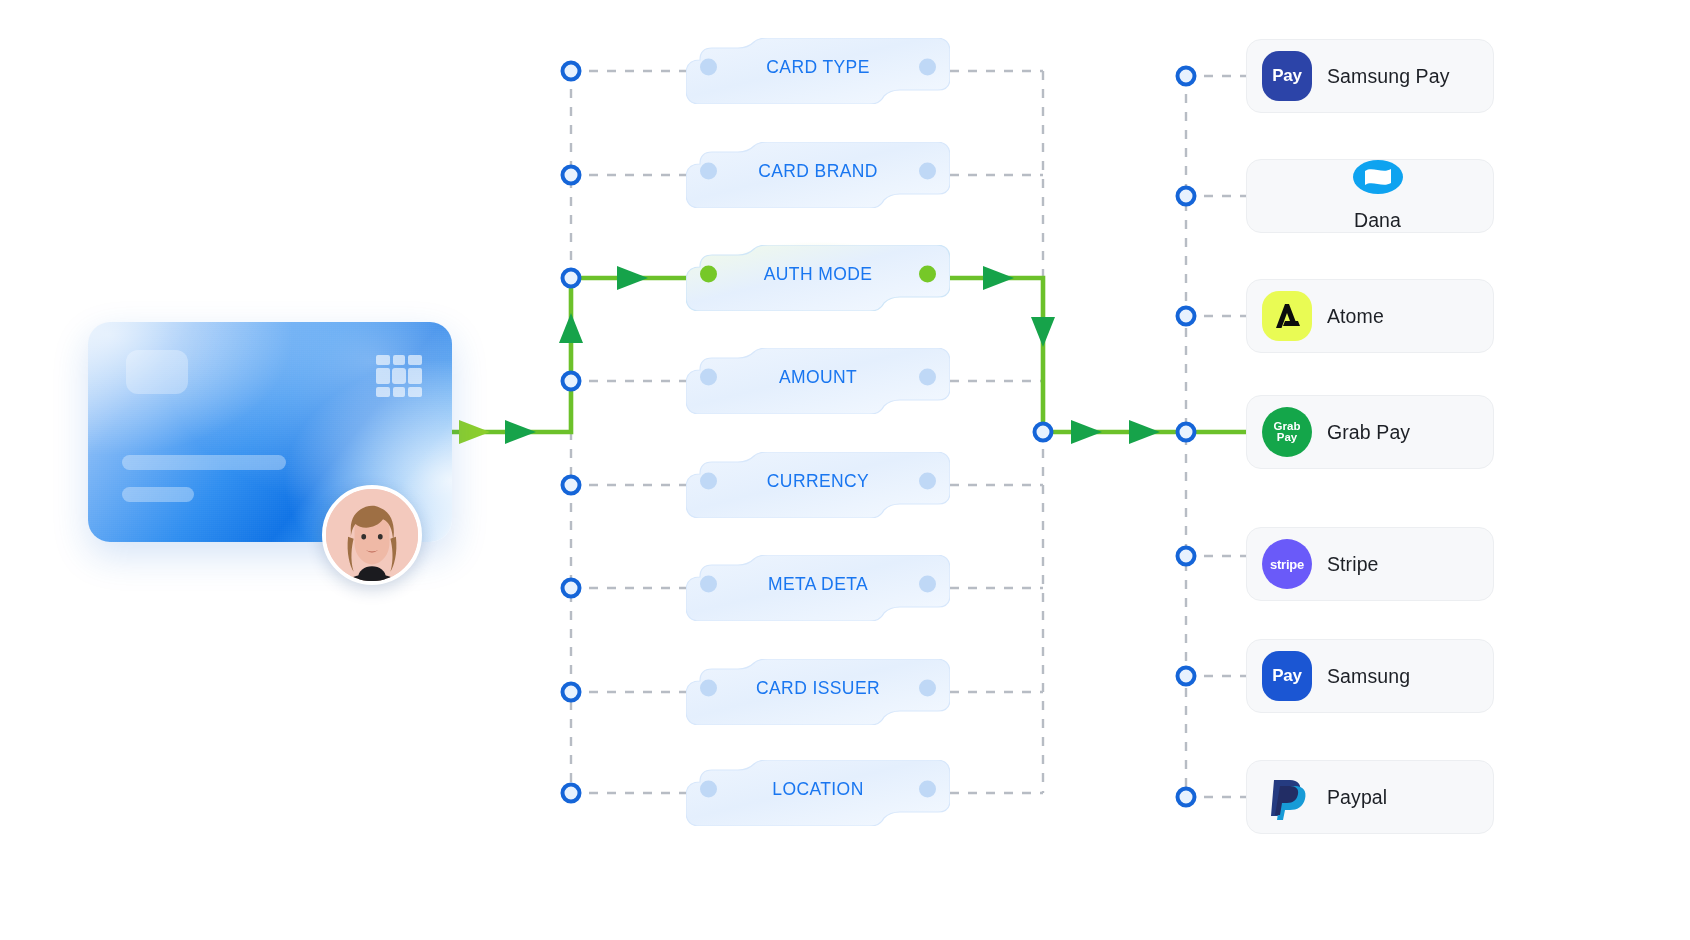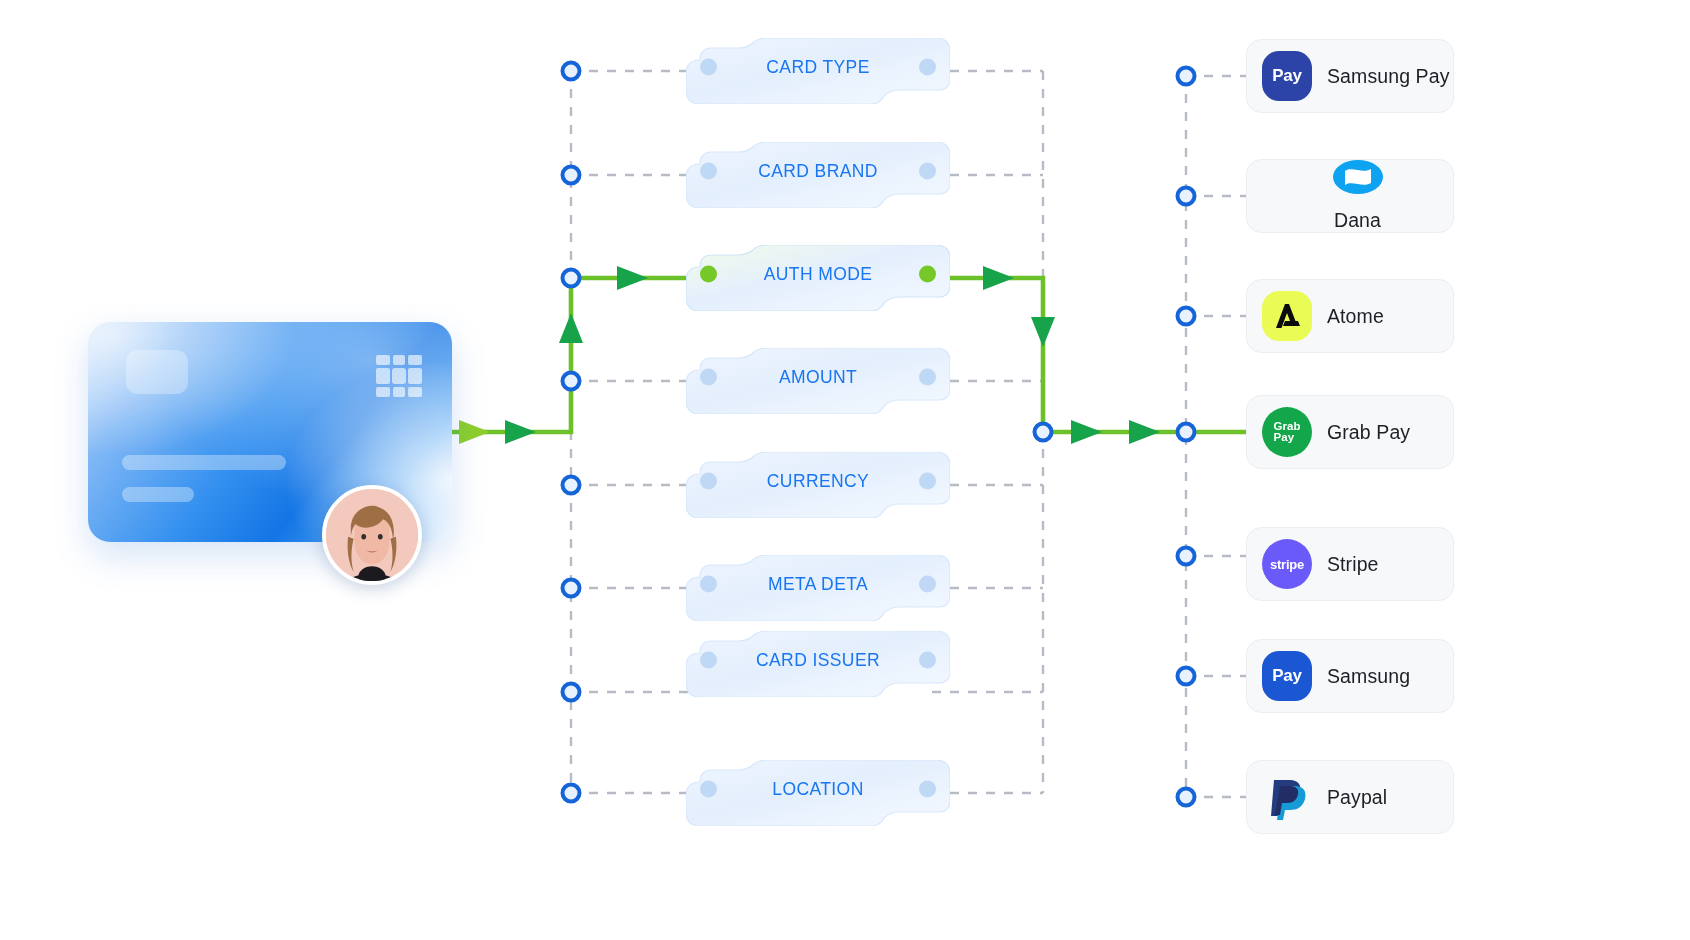--- a/index.html
+++ b/index.html
@@ -67,34 +67,34 @@
   .bone .dot-r { right:14px; }
   .bone.active .dot-l, .bone.active .dot-r { background:#76c828; }
   .glow {
     position:absolute; left:-18px; top:-16px; right:-18px; bottom:-16px;
     border-radius:40px; z-index:0;
     background: radial-gradient(closest-side, rgba(136,208,46,0.30), rgba(136,208,46,0) 72%);
   }
 
   
   .prov {
-    position:absolute; width:208px; height:74px;
+    position:absolute; width:248px; height:74px;
     background:#f7f8fa; border:1px solid #eceef1; border-radius:15px;
     display:flex; align-items:center; padding-left:15px; gap:15px;
   }
   .prov-name { font-size:19.5px; color:#1d2026; font-weight:400; letter-spacing:.1px; }
   .logo { width:50px; height:50px; flex:0 0 50px; position:relative; }
 
   .sq { width:50px; height:50px; border-radius:17px; display:flex;
         align-items:center; justify-content:center; }
   .circ { width:50px; height:50px; border-radius:50%; display:flex;
           align-items:center; justify-content:center; }
   .pay-txt { color:#fff; font-size:17px; font-weight:700; letter-spacing:-.3px; }
   .stripe-txt { color:#fff; font-size:13px; font-weight:700; letter-spacing:-.2px; }
-  .grab-txt { color:#fff; font-size:11.5px; font-weight:700; line-height:11.5px; text-align:left; }
+  .grab-txt { color:#fff; font-size:11.5px; font-weight:700; line-height:11.5px; text-align:center; }
 </style>
 </head>
 <body>
 
 <div id="stage">
 
   <svg id="wires" viewBox="0 0 1690 940">
     <defs>
       <marker id="m-grn" markerWidth="10" markerHeight="10" refX="5" refY="5" orient="auto">
         <path d="M1,1 L9,5 L1,9 Z" fill="#16a34a"></path>
@@ -286,21 +286,21 @@
               <stop offset="45%" stop-color="#e4effd"></stop>
               <stop offset="100%" stop-color="#f4f9ff"></stop>
             </linearGradient>
           </defs>
           <path d="M14,22 Q14,10 26,10 L52,10 Q62,10 68,4 Q72,0 82,0 L250,0 Q264,0 264,14 L264,40 Q264,52 252,52 L214,52 Q204,52 198,58 Q194,66 184,66 L14,66 Q0,66 0,52 L0,36 Q0,22 14,22 Z" fill="url(#bg5)" stroke="#d7e7fb" stroke-width="1.2"></path>
         </svg>
         <span class="dot-l"></span>
         <span class="bone-label">META DETA</span>
         <span class="dot-r"></span>
       </div>
-      <div class="bone" style="left: 686px; top: 631px;">
+      <div class="bone" style="left: 686px; top: 659px;">
         <svg class="bone-bg" viewBox="0 0 264 66" preserveAspectRatio="none">
           <defs>
             <linearGradient id="bg6" x1="0" y1="0" x2="1" y2="1">
               <stop offset="0%" stop-color="#eef5fe"></stop>
               <stop offset="45%" stop-color="#e4effd"></stop>
               <stop offset="100%" stop-color="#f4f9ff"></stop>
             </linearGradient>
           </defs>
           <path d="M14,22 Q14,10 26,10 L52,10 Q62,10 68,4 Q72,0 82,0 L250,0 Q264,0 264,14 L264,40 Q264,52 252,52 L214,52 Q204,52 198,58 Q194,66 184,66 L14,66 Q0,66 0,52 L0,36 Q0,22 14,22 Z" fill="url(#bg6)" stroke="#d7e7fb" stroke-width="1.2"></path>
         </svg>

